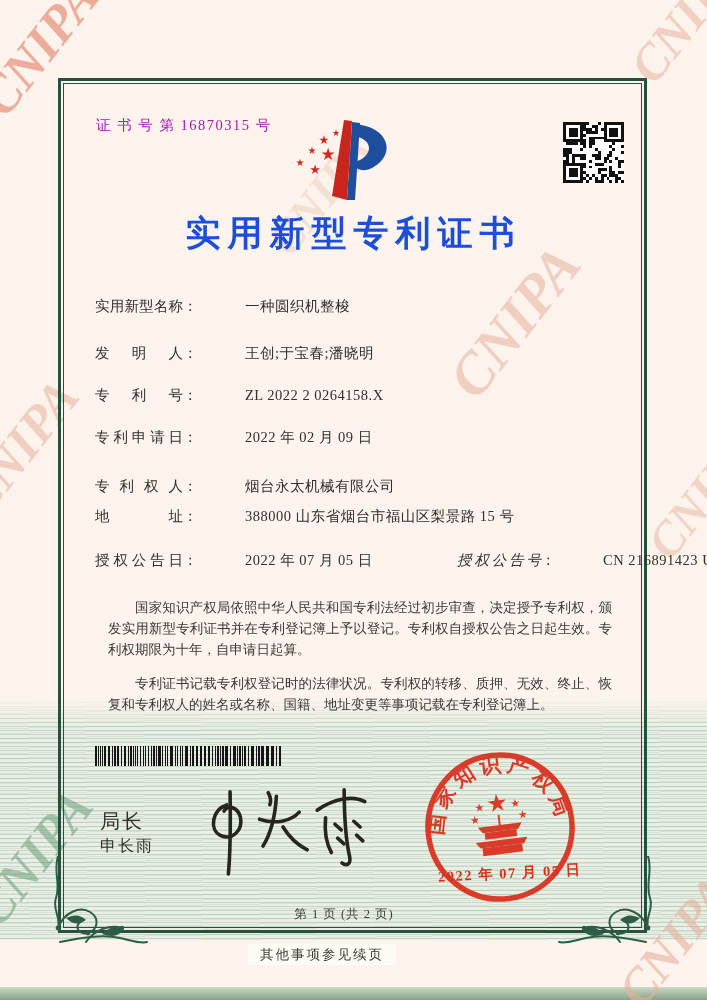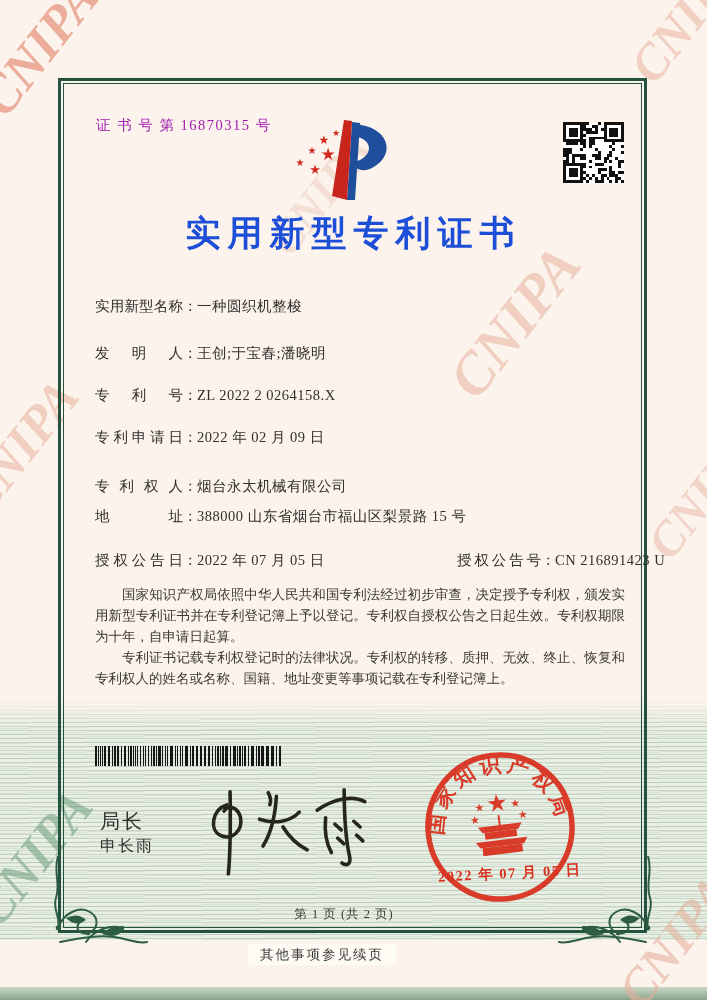--- a/index.html
+++ b/index.html
@@ -43,30 +43,30 @@
     left:0;top:210px;width:707px;text-align:center;
     font-size:35px;font-weight:700;letter-spacing:7px;color:#1d4ed8;
   }
   
   .field{left:95px;font-size:14.5px;white-space:nowrap;}
   .flabel{
     display:inline-block;width:88px;vertical-align:top;
     text-align:justify;text-align-last:justify;text-justify:inter-character;font-family:Liberation Serif, serif;
   }
   .fcolon{display:inline-block;width:14px;}
-  .fvalue{letter-spacing:.5px;}
+  .fvalue{letter-spacing:.5px;margin-left:48px;}
   .field2{left:362px;font-size:14.5px;white-space:nowrap;position:absolute;top:0;}
   .flabel2{
     display:inline-block;width:84px;vertical-align:top;
-    text-align:justify;text-align-last:justify;text-justify:inter-character;
+    text-align:justify;text-align-last:justify;text-justify:inter-character;font-style:italic;
   }
   
   .paras{left:95px;top:584px;width:530px;font-size:13.5px;line-height:21px;
     text-align:justify;color:#3a3a33;}
-  .paras p{margin:0;text-indent:2em;}
+  .paras p{margin:13px;text-indent:2em;}
   
   .barcode{left:95px;top:746px;width:190px;height:22px;}
   .qr{left:563px;top:122px;width:61px;height:61px;}
   
   .director-title{left:100px;top:808px;font-size:20px;letter-spacing:2px;text-align:center;}
   .director-name{left:100px;top:836px;font-size:16px;letter-spacing:2px;}
   .signature{left:198px;top:782px;}
   
   .seal{left:400px;top:727px;width:200px;height:200px;}
   .seal-date{

